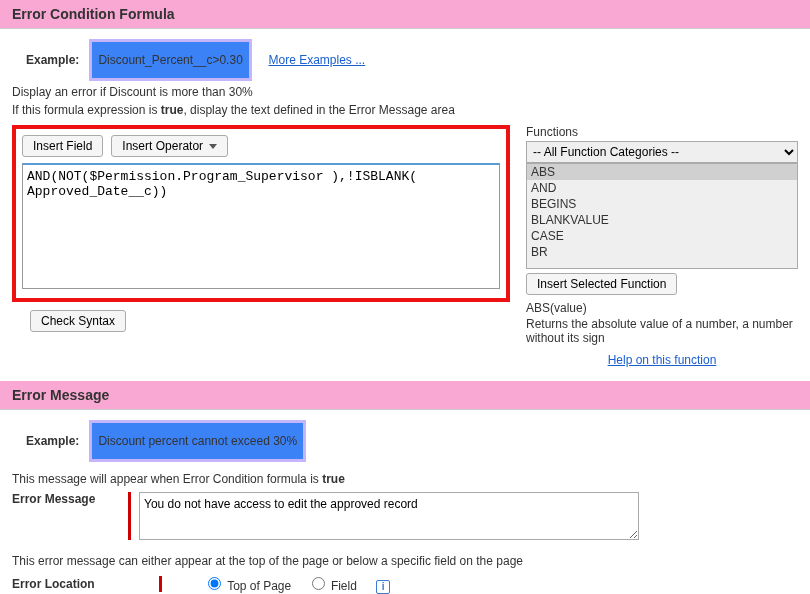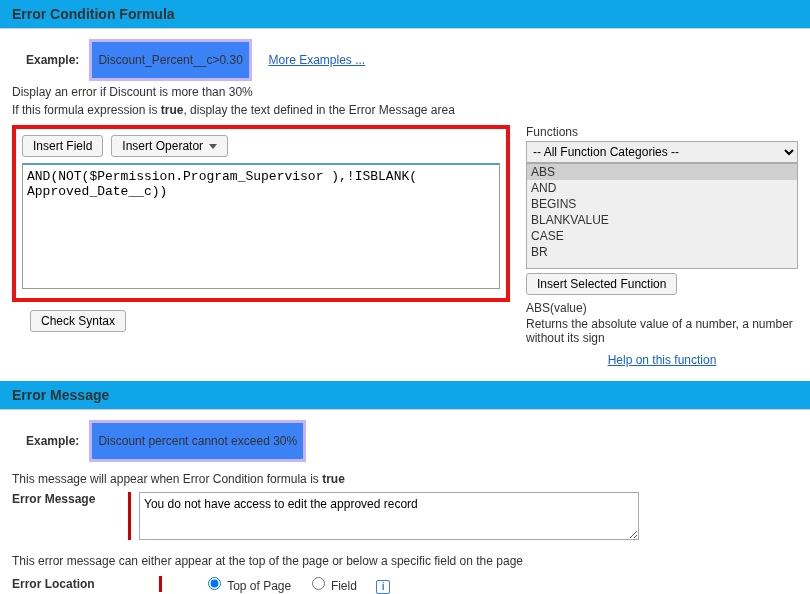--- a/index.html
+++ b/index.html
@@ -4,21 +4,21 @@
 <style>
   * { box-sizing: border-box; }
   body {
     margin: 0;
     font-family: Arial, Helvetica, sans-serif;
     font-size: 12px;
     color: #333;
     background: #fff;
   }
   .section-header {
-    background: #0ea5e9;
+    background: #f9a8d4;
     border-bottom: 1px solid #ccc;
     padding: 6px 12px;
     font-weight: bold;
     font-size: 14px;
     color: #333;
   }
   .content {
     padding: 6px 12px 14px 12px;
   }
   .line { margin: 4px 0; }

